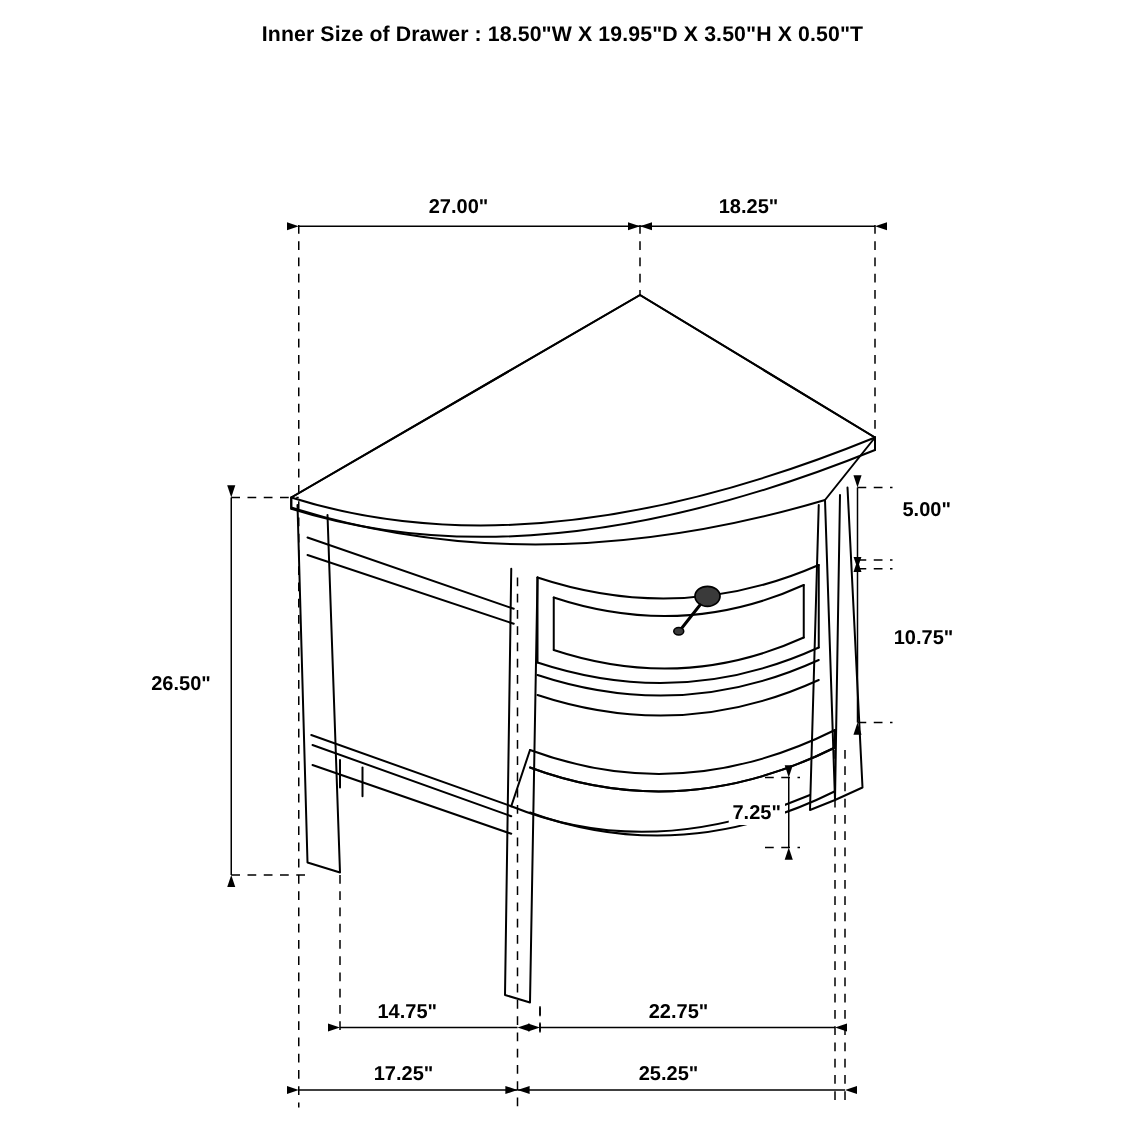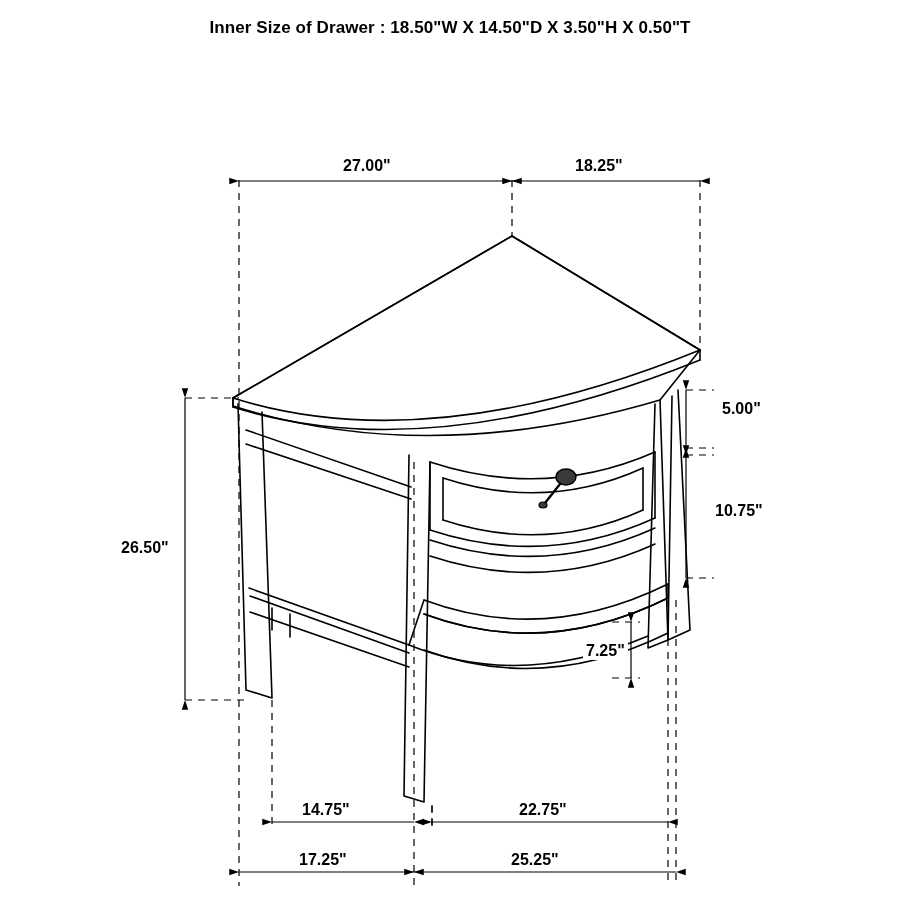--- a/index.html
+++ b/index.html
@@ -45,21 +45,21 @@
     background: #ffffff;
     padding: 0 3px;
     line-height: 18px;
   }
 </style>
 </head>
 <body>
 
 <div id="stage">
 
-  <div id="title">Inner Size of Drawer : 18.50"W X 14.50"D X 3.50"H X 0.50"T</div>
+  <div id="title">Inner Size of Drawer : 18.50"W X 19.95"D X 3.50"H X 0.50"T</div>
 
   <svg id="drawing" viewBox="0 0 900 900">
     <defs>
       <marker id="arrowL" viewBox="0 0 10 10" refX="9" refY="5" markerWidth="9" markerHeight="9" orient="auto">
         <path d="M 9 5 L 0 2 L 0 8 z" fill="#000"></path>
       </marker>
       <marker id="arrowR" viewBox="0 0 10 10" refX="1" refY="5" markerWidth="9" markerHeight="9" orient="auto">
         <path d="M 1 5 L 10 2 L 10 8 z" fill="#000"></path>
       </marker>
     </defs>

